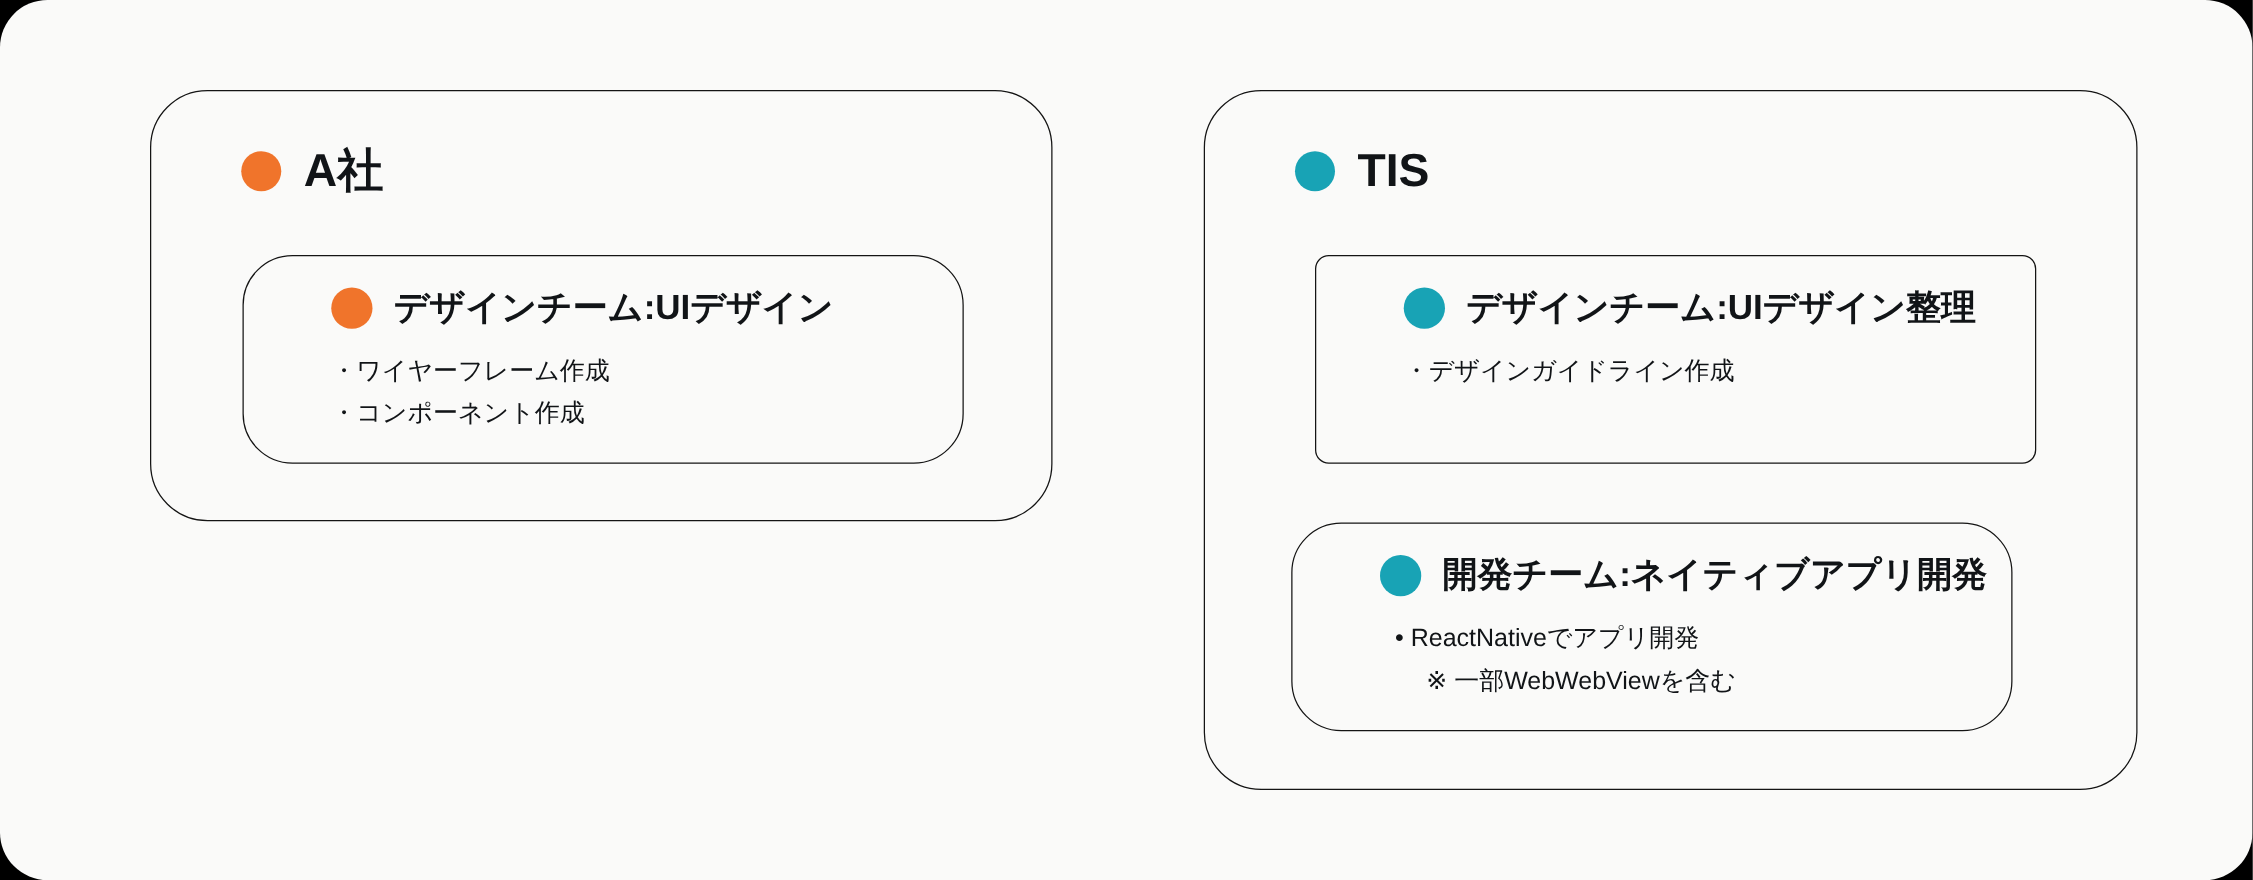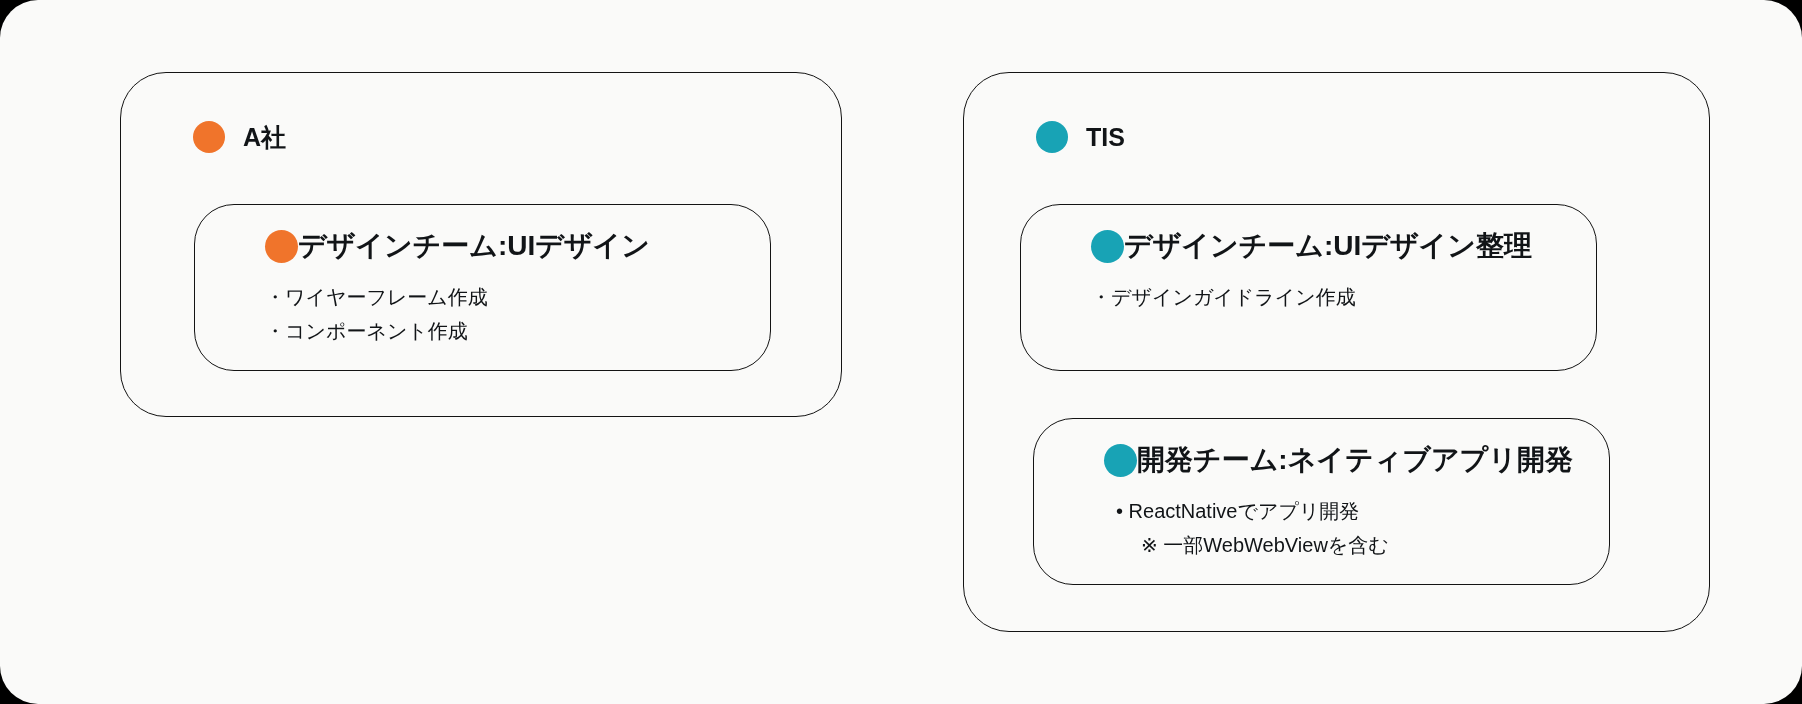--- a/index.html
+++ b/index.html
@@ -34,45 +34,45 @@
     align-items: center;
     gap: 18px;
   }
   .dot {
     width: 32px;
     height: 32px;
     border-radius: 50%;
     flex: 0 0 auto;
   }
   .group-label {
-    font-size: 25px;
+    font-size: 37px;
     font-weight: 700;
     line-height: 34px;
     white-space: nowrap;
   }
 
   .team-box {
     position: absolute;
     width: 575px;
     height: 165px;
     border: 1.5px solid #141414;
     border-radius: 40px;
     background: transparent;
   }
   .company-a .team-box.t1 { left: 73px; top: 131px; }
-  .tis .team-box.t1       { left: 56px; top: 131px; }
+  .tis .team-box.t1       { left: 88px; top: 131px; border-radius: 11px; }
   .tis .team-box.t2       { left: 69px; top: 345px; }
 
   .team-header {
     position: absolute;
     left: 70px;
     top: 24px;
     display: flex;
     align-items: center;
-    gap: 0;
+    gap: 17px;
   }
   .team-dot {
     width: 33px;
     height: 33px;
     border-radius: 50%;
     flex: 0 0 auto;
   }
   .team-title {
     font-size: 28px;
     font-weight: 600;

